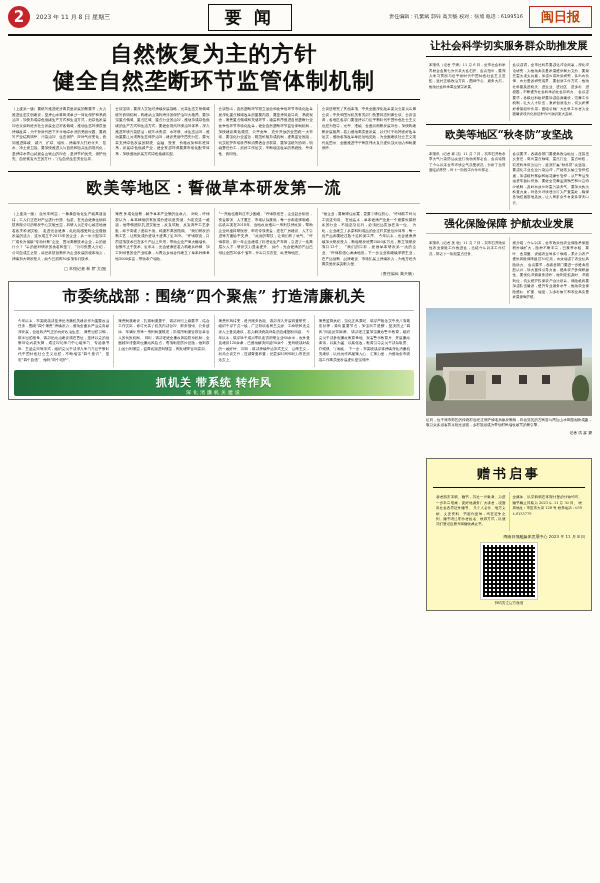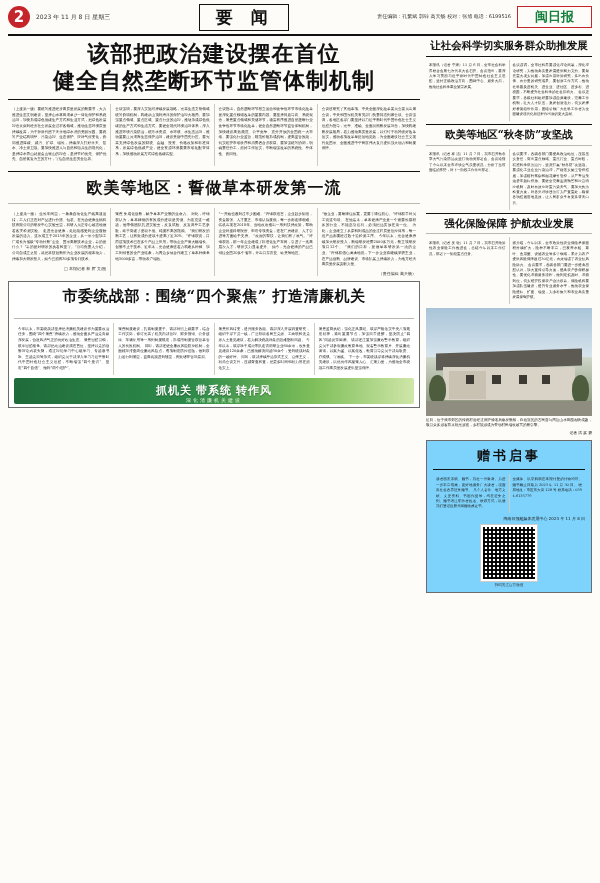--- a/index.html
+++ b/index.html
@@ -17,29 +17,29 @@
   .masthead{display:flex;align-items:center;height:34px;border-bottom:2px solid #111;position:relative;}
   .pagenum{
     width:22px;height:22px;border-radius:50%;
     background:#c5242a;color:#fff;font-weight:bold;font-size:15px;
     display:flex;align-items:center;justify-content:center;margin-right:6px;
   }
   .mast-date{font-size:6px;color:#333;white-space:nowrap;}
   .mast-center{flex:1;display:flex;justify-content:center;align-items:center;}
   .mast-title-box{
     border:1px solid #111;padding:1px 16px;font-size:17px;font-weight:bold;letter-spacing:4px;
-    font-family:Liberation Mono, monospace;
+    font-family:Liberation Serif, serif;
     text-align:right;
   }
   .mast-right{display:flex;align-items:center;gap:6px;}
   .mast-contact{font-size:5px;color:#333;text-align:right;line-height:1.5;white-space:nowrap;}
   .logo{
-    color:#15803d;font-weight:bold;font-size:13px;letter-spacing:0px;
-    font-family:"DejaVu Serif","Liberation Serif",serif;
-    border:1px solid #c5242a;padding:1px 17px;
+    color:#c2410c;font-weight:bold;font-size:13px;letter-spacing:0px;
+    font-family:"DejaVu Serif","Liberation Serif",serif;
+    border:1px solid #c5242a;padding:1px 11px;
   }
 
   
   .body-text{
     font-size:3.6px;line-height:1.55;color:#222;text-align:justify;
     font-family:"DejaVu Serif","Liberation Serif",serif;
     word-break:break-all;
   }
   .col-rule{border-right:1px solid #cfcabf;}
 
@@ -94,34 +94,34 @@
   .photo .tree{position:absolute;bottom:12%;width:10%;height:26%;background:#4d5d3e;border-radius:50% 50% 40% 40%;}
   .caption{font-size:3.6px;line-height:1.5;text-align:justify;color:#222;margin-top:2px;
     font-family:"DejaVu Serif","Liberation Serif",serif;word-break:break-all;}
   .credit{font-size:3.8px;text-align:right;color:#222;margin-top:1px;}
 
   
   .boxed{
     border:1px solid #6b6b6b;margin-top:5px;padding:4px 5px 3px;position:relative;background:#fff;
   }
   .boxed h2{
-    margin:1px 0 12px;text-align:center;font-size:15px;font-weight:bold;letter-spacing:0.5px;
+    margin:1px 0 4px;text-align:center;font-size:15px;font-weight:bold;letter-spacing:0.5px;
     font-family:"DejaVu Serif","Liberation Serif",serif;
   }
   .banner{
     margin-top:3px;height:26px;border-radius:2px;position:relative;overflow:hidden;
     background:linear-gradient(90deg,#1f6b3a,#2e8b4a 45%,#7fbf5a 75%,#cfe6a8);
     display:flex;align-items:center;justify-content:center;
   }
   .banner .b1{color:#fff;font-weight:bold;font-size:11px;letter-spacing:1px;
     font-family:Liberation Sans, sans-serif;text-shadow:0 1px 1px rgba(0,0,0,.35);}
   .banner .b2{position:absolute;bottom:1px;left:0;width:100%;text-align:center;color:#eaf7d8;font-size:5px;letter-spacing:2px;}
 
   
-  .notice{border:1px solid #6b6b6b;margin-top:5px;padding:5px 6px;background:#7dd3fc;}
+  .notice{border:1px solid #6b6b6b;margin-top:23px;padding:5px 6px;background:#fef9c3;}
   .notice h3{margin:1px 0 4px;text-align:center;font-size:13px;font-weight:bold;letter-spacing:3px;
     font-family:"DejaVu Serif","Liberation Serif",serif;}
   .notice .nrule{border-bottom:1px solid #111;margin:3px 0 4px;}
   .n-cols{display:flex;}
   .n-cols>div{flex:1;padding:0 3px;}
   .n-sign{font-size:4px;text-align:right;margin-top:3px;color:#222;}
   .qr{width:52px;height:52px;margin:4px auto 2px;background:
       repeating-linear-gradient(90deg,#111 0 2px,#fff 2px 4px),
       repeating-linear-gradient(0deg,#111 0 2px,transparent 2px 4px);
       background-blend-mode:multiply;border:2px solid #fff;outline:1px solid #ccc;}
@@ -143,21 +143,21 @@
       <div class="logo">闽日报</div>
     </div>
   </div>
 
   <div class="main-wrap">
 
     <div class="left">
 
       <div class="lead">
         <h1>
-          <span>该部把政治建设摆在首位</span>
+          <span>自然恢复为主的方针</span>
           <span class="l2">健全自然垄断环节监管体制机制</span>
         </h1>
         <div class="rule-heavy"></div>
         <div class="cols4">
           <div class="col-rule">
               <p class="body-text">（上接第一版）要统筹推进经济高质量发展的新要求，大力推进生态文明建设，坚持山水林田湖草沙一体化保护和系统治理，加快形成绿色低碳生产方式和生活方式，把绿色发展理念贯穿到经济社会发展全过程各领域，推动生态环境质量持续改善，为子孙后代留下天蓝地绿水清的美丽家园。要统筹产业结构调整、污染治理、生态保护、应对气候变化，协同推进降碳、减污、扩绿、增长，持续深入打好蓝天、碧水、净土保卫战。要加快推进人与自然和谐共生的现代化，坚持绿水青山就是金山银山的理念，坚持节约优先、保护优先、自然恢复为主的方针，守住自然生态安全边界。</p>
             </div>
           <div class="col-rule">
               <p class="body-text">会议强调，要深入实施可持续发展战略，完善生态文明领域统筹协调机制，构建从山顶到海洋的保护治理大格局。要加强重点领域、重点区域、重点行业的治理，推动形成绿色低碳的生产方式和生活方式。要健全现代环境治理体系，深入推进环境污染防治，统筹水资源、水环境、水生态治理，推动重要江河湖库生态保护治理，建设美丽中国先行区。要完善支持绿色发展的财税、金融、投资、价格政策和标准体系，发展绿色低碳产业，健全资源环境要素市场化配置体系，加快推动发展方式绿色低碳转型。</p>
             </div>

